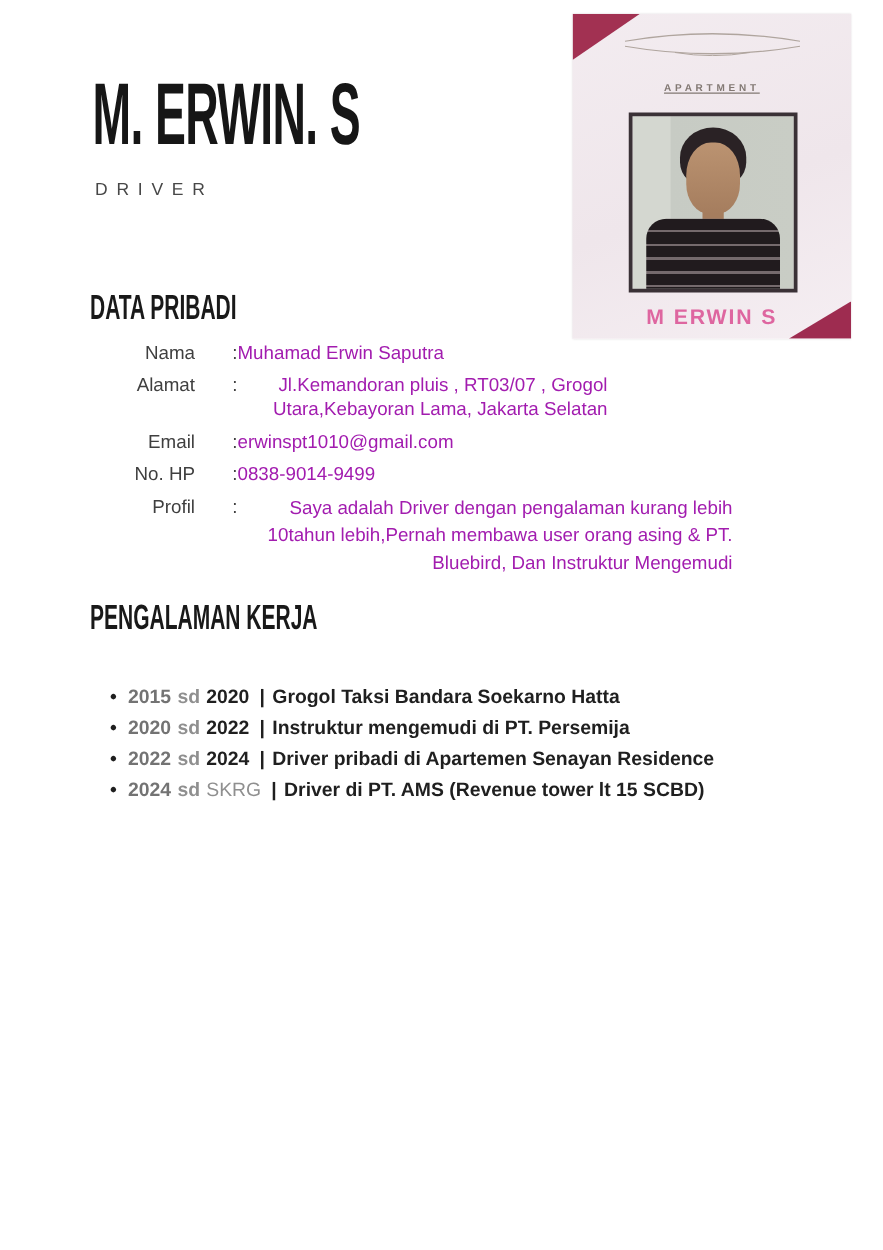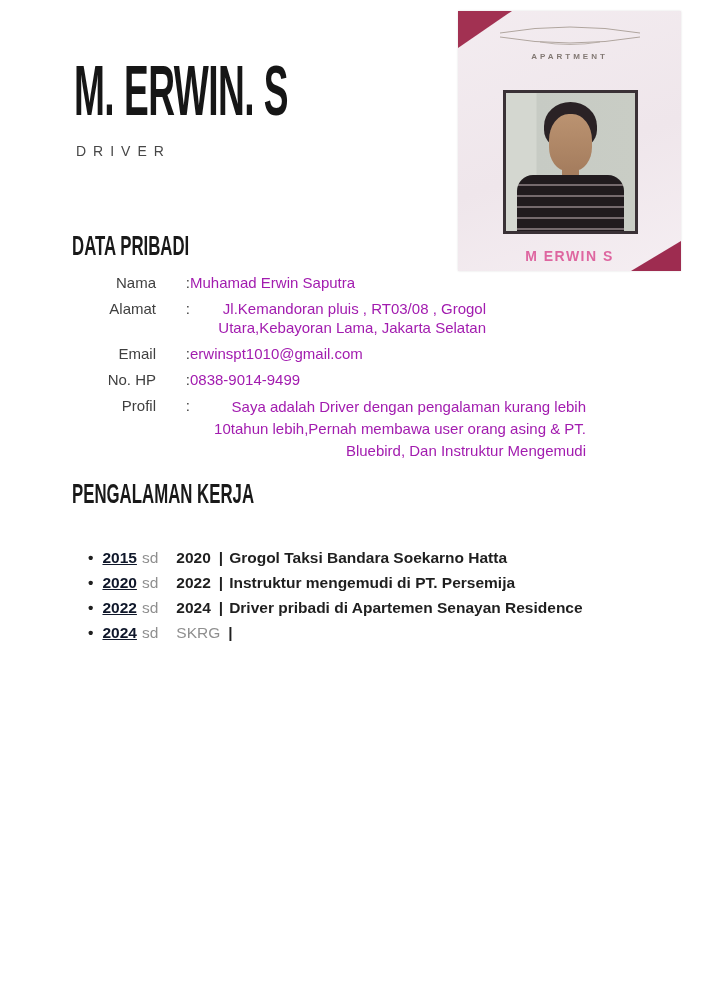--- a/index.html
+++ b/index.html
@@ -73,26 +73,27 @@
     font-weight: bold;
     font-size: 16px;
     color: #a68f60;
     letter-spacing: 1px;
     filter: blur(0.6px);
     opacity: 0.8;
     margin: 1px 0;
   }
   .logo-sub {
     display: block;
-    margin-top: 7px;
+    margin-top: 21px;
     font-size: 8px;
     font-weight: bold;
     letter-spacing: 3px;
     color: #6f655e;
     opacity: 0.85;
+    text-decoration: underline;
   }
   .photo {
     position: absolute;
     left: 45px; top: 79px;
     width: 135px; height: 144px;
     border: 3px solid #3a3136;
     background: linear-gradient(90deg, #d4d7d0 0px, #d4d7d0 30px, #c7cbc4 31px, #c9cdc5 100%);
     overflow: hidden;
   }
   .hair {
@@ -118,21 +119,21 @@
     border-radius: 16px 16px 0 0;
     background: repeating-linear-gradient(180deg,
       #211b1e 0px, #211b1e 9px,
       #756a6d 9px, #756a6d 11px);
   }
   .badge-caption {
     position: absolute;
     left: 0; bottom: 7px;
     width: 100%;
     text-align: center;
-    font-size: 14px;
+    font-size: 17px;
     font-weight: bold;
     letter-spacing: 1.5px;
     color: #de66a0;
   }
 
   
   .section-title {
     position: absolute;
     font-size: 28px;
     font-weight: bold;
@@ -163,22 +164,22 @@
   
   .exp-list {
     position: absolute;
     left: 88px; top: 549px;
     width: 560px;
     font-size: 15.5px;
     color: #1f1f1f;
   }
   .exp-item { display: flex; align-items: baseline; margin-bottom: 7px; line-height: 18px; }
   .bullet { font-weight: bold; margin-right: 9px; color: #1f1f1f; }
-  .yr { font-weight: bold; color: #0f172a; margin-right: 5px; text-decoration: underline; }
-  .sd { color: #8f8f8f; margin-right: 18px; font-weight: normal; }
+  .yr { font-weight: bold; color: #737373; margin-right: 5px; }
+  .sd { color: #8f8f8f; margin-right: 5px; font-weight: bold; }
   .yr2 { font-weight: bold; color: #1f1f1f; margin-right: 8px; }
   .yr2.muted { color: #8f8f8f; font-weight: normal; }
   .pipe { font-weight: bold; margin-right: 6px; }
   .desc { font-weight: bold; color: #1f1f1f; white-space: nowrap; }
 </style>
 </head>
 <body>
 
 <div class="page">
 
@@ -211,21 +212,21 @@
 
   <div class="personal-rows">
     <div class="prow">
       <span class="plabel">Nama</span>
       <span class="pcolon">:</span>
       <span class="pvalue">Muhamad Erwin Saputra</span>
     </div>
     <div class="prow prow-alamat">
       <span class="plabel">Alamat</span>
       <span class="pcolon">:</span>
-      <span class="pvalue">Jl.Kemandoran pluis , RT03/08 , Grogol Utara,Kebayoran Lama, Jakarta Selatan</span>
+      <span class="pvalue">Jl.Kemandoran pluis , RT03/07 , Grogol Utara,Kebayoran Lama, Jakarta Selatan</span>
     </div>
     <div class="prow">
       <span class="plabel">Email</span>
       <span class="pcolon">:</span>
       <span class="pvalue">erwinspt1010@gmail.com</span>
     </div>
     <div class="prow">
       <span class="plabel">No. HP</span>
       <span class="pcolon">:</span>
       <span class="pvalue">0838-9014-9499</span>
@@ -263,16 +264,17 @@
       <span class="yr2">2024</span>
       <span class="pipe">|</span>
       <span class="desc">Driver pribadi di Apartemen Senayan Residence</span>
     </div>
     <div class="exp-item">
       <span class="bullet">•</span>
       <span class="yr">2024</span>
       <span class="sd">sd</span>
       <span class="yr2 muted">SKRG</span>
       <span class="pipe">|</span>
+      <span class="desc">Driver di PT. AMS (Revenue tower lt 15 SCBD)</span>
     </div>
   </div>
 
 </div>
 
 </body></html>

